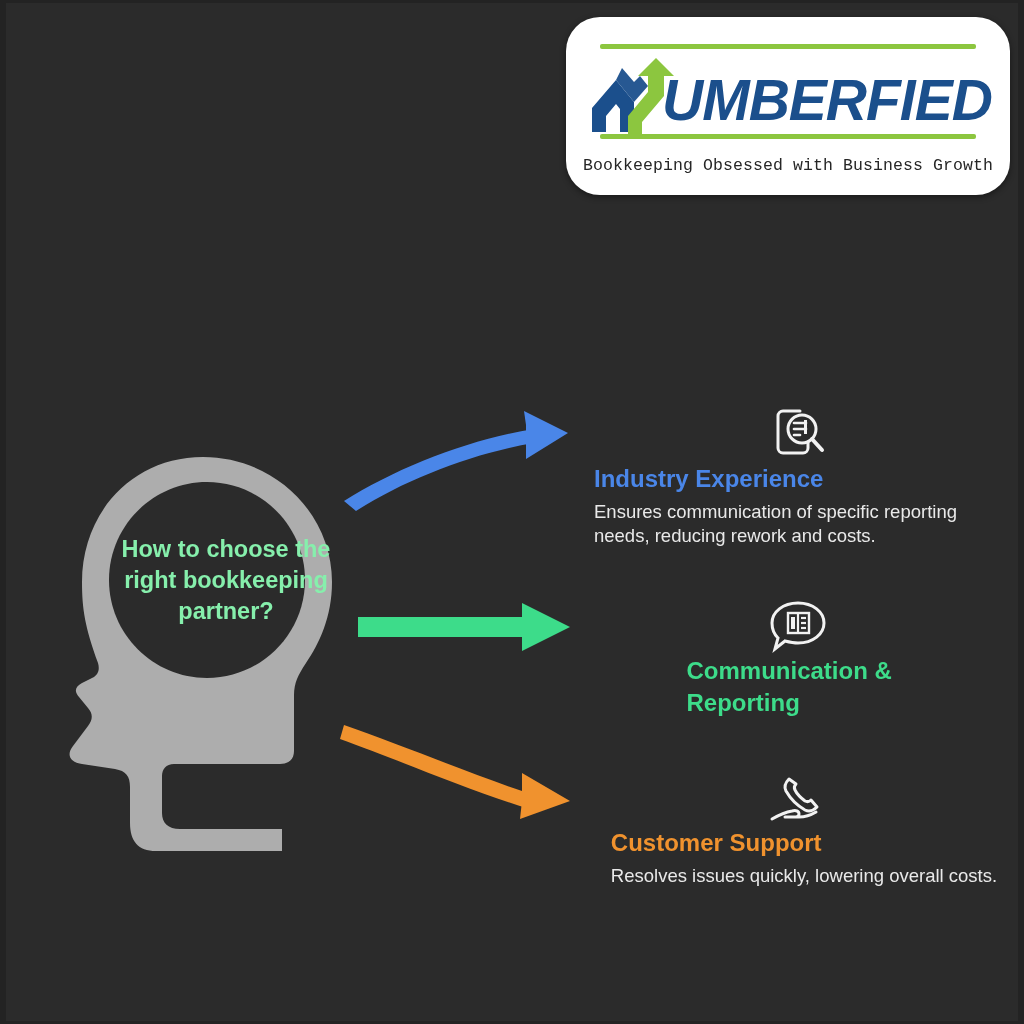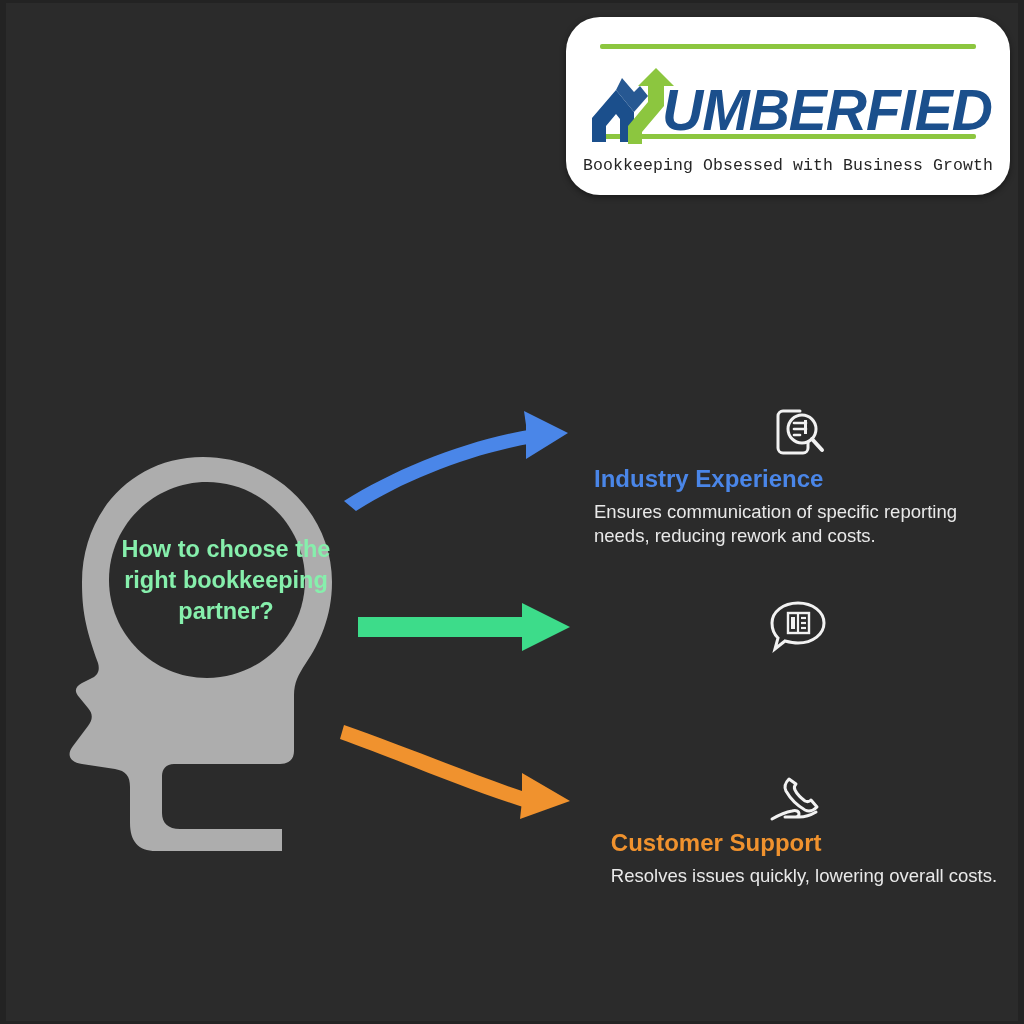--- a/index.html
+++ b/index.html
@@ -52,21 +52,21 @@
     width: 376px;
     height: 5px;
     background: #8cc63f;
     border-radius: 2px;
   }
   #logo-rule-top { top: 6px; }
   #logo-rule-bottom { top: 96px; }
   #logo-wordmark {
     position: absolute;
     left: 0;
-    top: 34px;
+    top: 24px;
     width: 396px;
     height: 76px;
   }
   #logo-word-text {
     position: absolute;
     left: 72px;
     top: 6px;
     font-family: "Liberation Sans", sans-serif;
     font-weight: bold;
     font-style: italic;
@@ -268,20 +268,21 @@
       <path d="M29 6 C44 6 55 15 55 26 C55 37 44 46 29 46 C24 46 20 45 16 44
                L 6 52 L 9 41 C 5 37 3 32 3 26 C3 15 14 6 29 6 Z" fill="none" stroke="#f2f2f2" stroke-width="3"></path>
       <rect x="19" y="16" width="21" height="20" fill="none" stroke="#f2f2f2" stroke-width="2.4"></rect>
       <line x1="29" y1="16" x2="29" y2="36" stroke="#f2f2f2" stroke-width="2.2"></line>
       <rect x="22" y="20" width="4" height="12" fill="#f2f2f2"></rect>
       <line x1="32" y1="21" x2="37" y2="21" stroke="#f2f2f2" stroke-width="2.2"></line>
       <line x1="32" y1="26" x2="37" y2="26" stroke="#f2f2f2" stroke-width="2.2"></line>
       <line x1="32" y1="31" x2="37" y2="31" stroke="#f2f2f2" stroke-width="2.2"></line>
     </svg>
     <div class="feature-body">
+      <div class="feature-title">Communication &amp; Reporting</div>
     </div>
   </div>
 
   <div class="feature" id="feature-3">
     <svg class="feature-icon" viewBox="0 0 58 58">
       <path d="M20 10 C16 14 15 18 17 22 C21 29 29 37 36 41 C40 43 44 42 48 38
                L 42 31 C 40 33 38 33 36 32 C32 29 28 25 26 21 C25 19 25 17 27 15 Z" fill="none" stroke="#f2f2f2" stroke-width="3" stroke-linejoin="round"></path>
       <path d="M3 50 C10 46 17 43 23 42 C27 41 30 42 30 45 C30 47 28 48 25 48
                L 16 48 L 30 48 C 36 48 42 46 47 43" fill="none" stroke="#f2f2f2" stroke-width="3" stroke-linecap="round" stroke-linejoin="round"></path>
     </svg>

